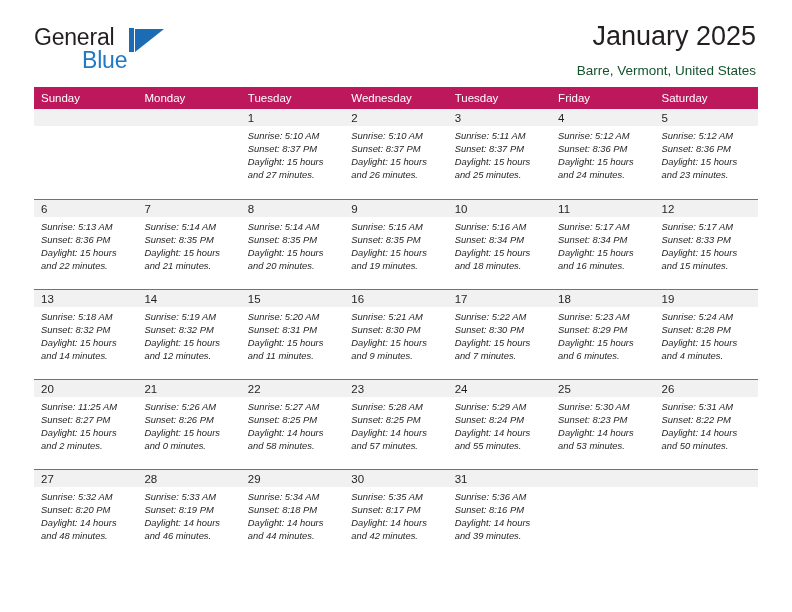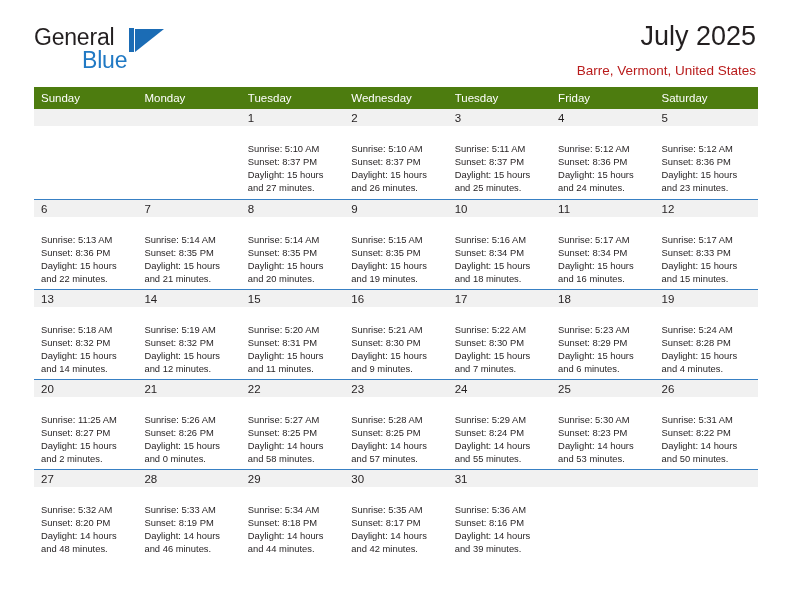--- a/index.html
+++ b/index.html
@@ -76,34 +76,34 @@
     padding-top: 2px;
   }
   .month-title {
     font-size: 27px;
     color: #231f20;
     line-height: 1.1;
     white-space: nowrap;
   }
   .location {
     font-size: 13.5px;
-    color: #b91c1c;
+    color: #14532d;
     margin-top: 11px;
     white-space: nowrap;
   }
 
   
   .cal {
     margin: 9px 34px 0 34px;
     width: 724px;
     border-collapse: collapse;
     table-layout: fixed;
   }
   .cal th {
-    background: #4d7c0f;
+    background: #be185d;
     color: #ffffff;
     font-size: 11.5px;
     font-weight: normal;
     text-align: left;
     padding: 5px 0 5px 7px;
     height: 22px;
     border: none;
   }
   .cal td {
     vertical-align: top;
@@ -120,44 +120,45 @@
   .daynum-band {
     background: #f1f1f1;
     height: 17px;
     padding: 1px 0 0 7px;
     font-size: 11.5px;
     color: #231f20;
     line-height: 16px;
   }
   td.empty .daynum-band { background: #f1f1f1; }
   .cell-body {
-    padding: 16px 6px 0 7px;
+    padding: 3px 6px 0 7px;
     font-size: 9.4px;
     line-height: 13.1px;
     color: #231f20;
+    font-style: italic;
   }
   .cell-body div { white-space: nowrap; }
   .cell-body .wrap { white-space: normal; }
 </style>
 </head>
 <body>
 
 <div class="page">
 
   <div class="top">
 
     <div class="logo">
       <span class="logo-general">General</span>
       <span class="logo-bar"></span>
       <span class="logo-tri"></span>
       <span class="logo-blue">Blue</span>
     </div>
 
     <div class="titles">
-      <div class="month-title">July 2025</div>
+      <div class="month-title">January 2025</div>
       <div class="location">Barre, Vermont, United States</div>
     </div>
 
   </div>
 
   <table class="cal">
     <thead>
       <tr>
         <th>Sunday</th>
         <th>Monday</th>

